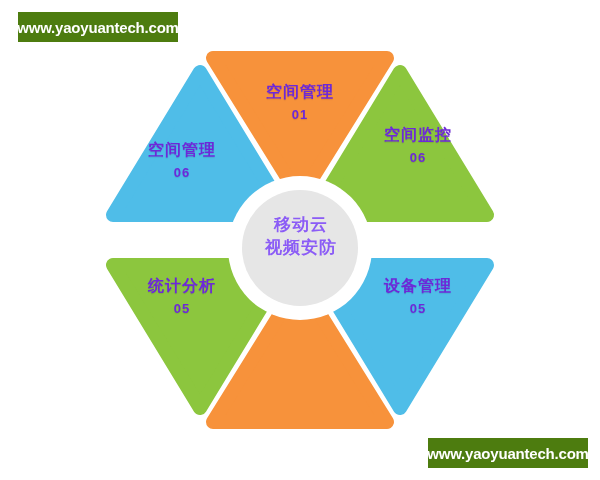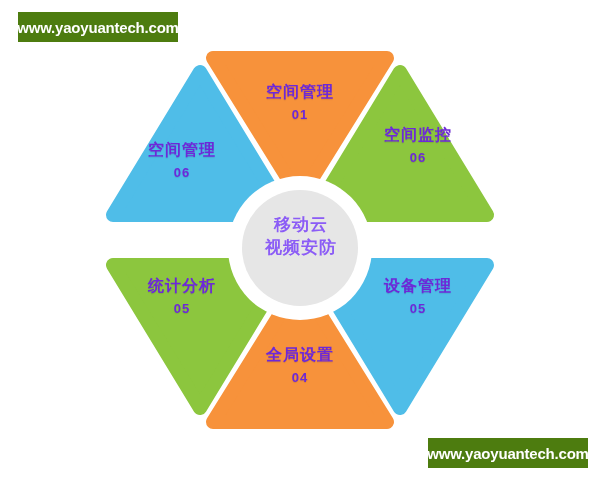--- a/index.html
+++ b/index.html
@@ -170,24 +170,20 @@
     <div class="wedge-label" id="label-02">
       <span class="wedge-title">空间监控</span>
       <span class="wedge-num">06</span>
     </div>
 
     <div class="wedge-label" id="label-03">
       <span class="wedge-title">设备管理</span>
       <span class="wedge-num">05</span>
     </div>
 
-    <div class="wedge-label" id="label-04">
-      <span class="wedge-title">全局设置</span>
-      <span class="wedge-num">04</span>
-    </div>
 
     <div class="wedge-label" id="label-05">
       <span class="wedge-title">统计分析</span>
       <span class="wedge-num">05</span>
     </div>
 
     <div class="wedge-label" id="label-06">
       <span class="wedge-title">空间管理</span>
       <span class="wedge-num">06</span>
     </div>

